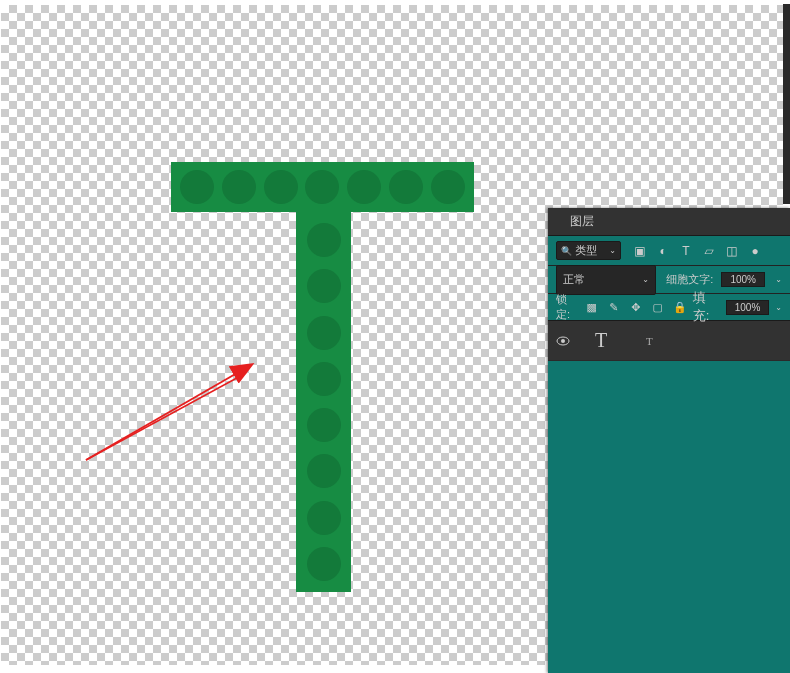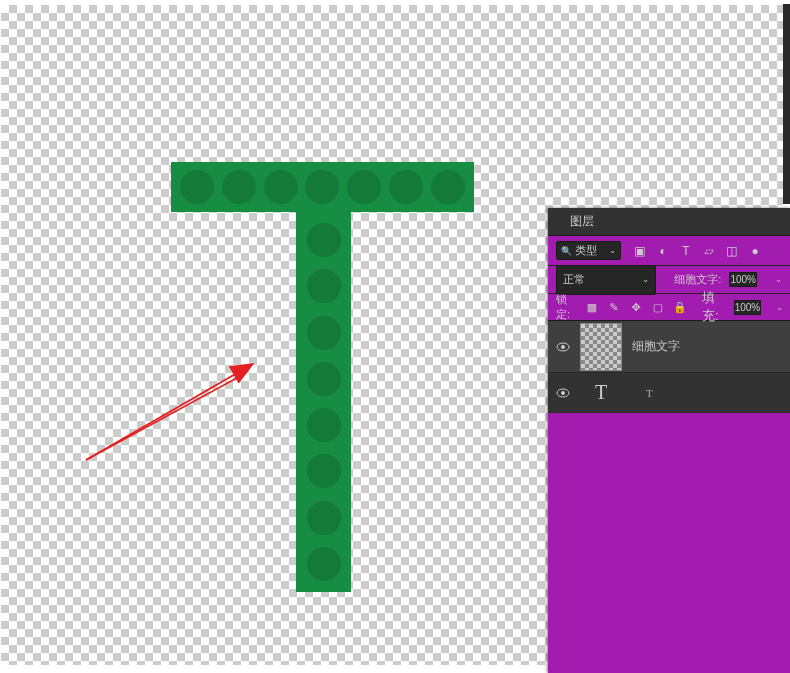--- a/index.html
+++ b/index.html
@@ -71,21 +71,21 @@
       left: 80px;
       top: 350px;
       pointer-events: none;
     }
     .layers-panel {
       position: absolute;
       right: 0;
       top: 208px;
       width: 242px;
       height: 465px;
-      background: #a21caf;
+      background: #0f766e;
       color: #ccc;
       box-shadow: -1px 0 3px rgba(0,0,0,0.5);
     }
     .panel-tab {
       height: 28px;
       display: flex;
       align-items: center;
       padding: 0 12px;
       border-bottom: 1px solid #1a1a1a;
       background: #323232;
@@ -152,29 +152,29 @@
       align-items: center;
       min-width: 100px;
     }
     .opacity-label {
       margin-left: auto;
       font-size: 11px;
     }
     .opacity-value {
       background: #262626;
       border: 1px solid #1a1a1a;
-      padding: 1px 0;
+      padding: 1px 8px;
       font-size: 10px;
     }
     .lock-row {
       height: 27px;
       display: flex;
       align-items: center;
       padding: 0 8px;
-      gap: 15px;
+      gap: 6px;
       border-bottom: 1px solid #1a1a1a;
     }
     .lock-label {
       font-size: 11px;
     }
     .lock-icons {
       display: flex;
       gap: 8px;
       align-items: center;
     }
@@ -333,30 +333,20 @@
       <span class="lock-icon">✥</span>
       <span class="lock-icon">▢</span>
       <span class="lock-icon">🔒</span>
     </div>
     <span class="fill-label">填充:</span>
     <span class="opacity-value">100%</span>
     <span class="dropdown-arrow">⌄</span>
   </div>
 
   <div class="layers-list">
-    <div class="layer-row selected">
-      <span class="visibility-eye">
-        <svg width="14" height="10" viewBox="0 0 14 10">
-            <ellipse cx="7" cy="5" rx="6" ry="4" fill="none" stroke="#ccc" stroke-width="1"></ellipse>
-            <circle cx="7" cy="5" r="2" fill="#ccc"></circle>
-          </svg>
-      </span>
-      <div class="layer-thumb"></div>
-      <span class="layer-name">细胞文字</span>
-    </div>
     <div class="layer-row layer-row-small">
       <span class="visibility-eye">
         <svg width="14" height="10" viewBox="0 0 14 10">
             <ellipse cx="7" cy="5" rx="6" ry="4" fill="none" stroke="#ccc" stroke-width="1"></ellipse>
             <circle cx="7" cy="5" r="2" fill="#ccc"></circle>
           </svg>
       </span>
       <span class="text-layer-icon">T</span>
       <span class="text-layer-t-small">T</span>
     </div>

